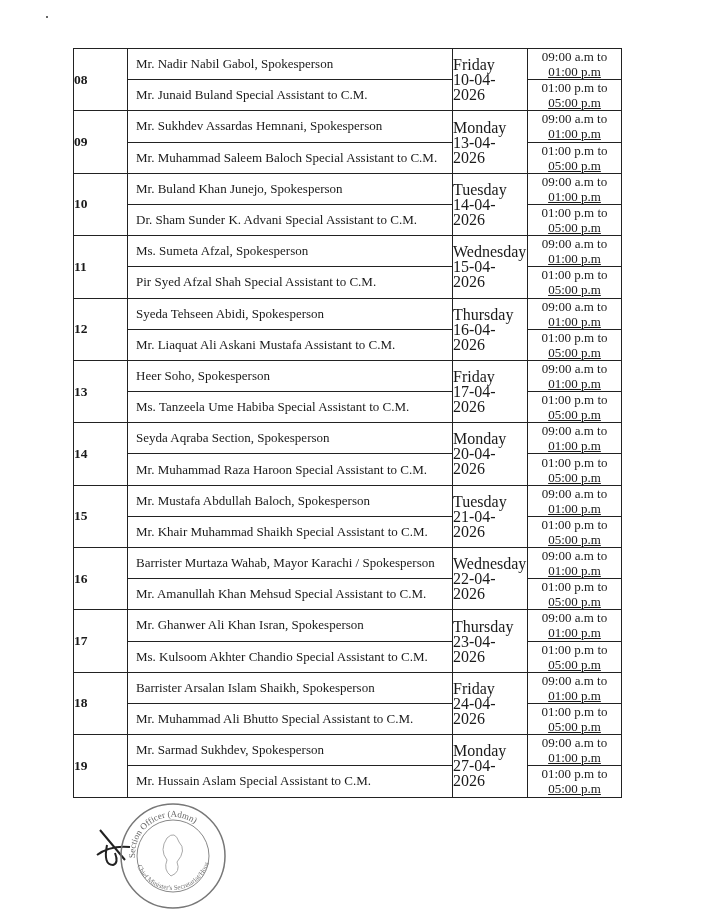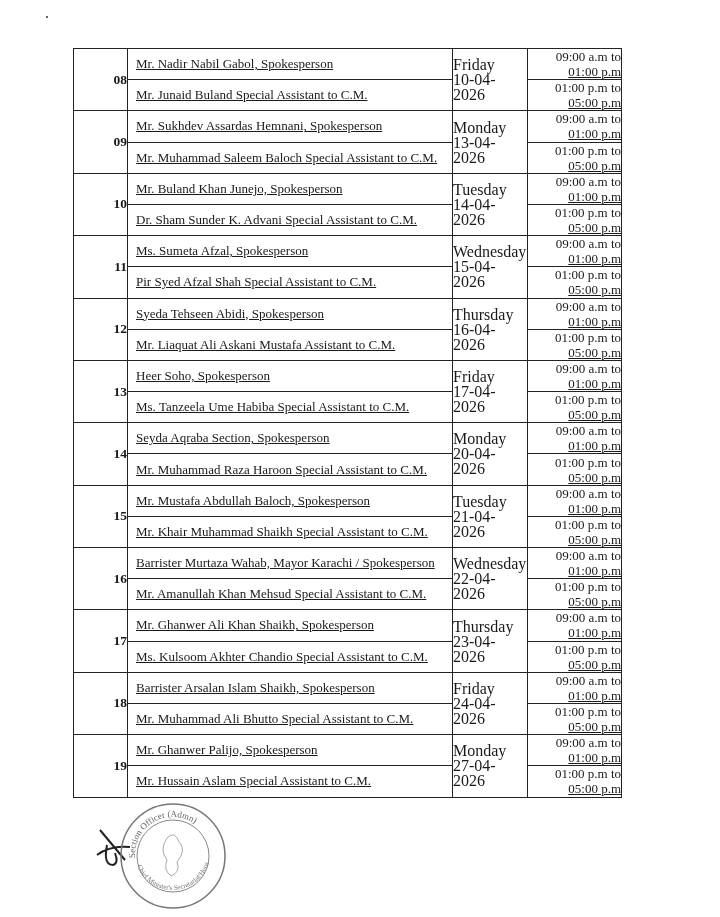--- a/index.html
+++ b/index.html
@@ -12,25 +12,25 @@
     position: absolute; left: 73px; top: 48px;
     width: 548px; border-collapse: collapse; table-layout: fixed;
   }
   table.sched td {
     border: 1.3px solid #222; padding: 0; vertical-align: middle;
   }
   col.c-no { width: 54px; }
   col.c-name { width: 325px; }
   col.c-day { width: 75px; }
   col.c-time { width: 94px; }
-  td.no { text-align: right; font-size: 13.5px; font-weight: bold; }
-  td.name { font-size: 13px; padding-left: 8px !important; height: 30.2px; white-space: nowrap; text-decoration: underline; }
+  td.no { text-align: left; font-size: 13.5px; font-weight: bold; }
+  td.name { font-size: 13px; padding-left: 8px !important; height: 30.2px; white-space: nowrap; }
   td.day { text-align: left; font-size: 16px; line-height: 15px; }
   td.day span { display: block; }
-  td.time { text-align: right; font-size: 13px; line-height: 15px; }
+  td.time { text-align: center; font-size: 13px; line-height: 15px; }
   td.time span { display: block; }
   td.time span.u { text-decoration: underline; text-underline-offset: 1px; }
   .stamp {
     position: absolute; left: 117px; top: 800px; width: 110px; height: 110px;
   }
   .sign { position: absolute; left: 95px; top: 825px; width: 40px; height: 45px; }
 </style>
 </head>
 <body>
 
@@ -219,21 +219,21 @@
   <tr>
     <td class="name">Mr. Amanullah Khan Mehsud Special Assistant to C.M.</td>
     <td class="time">
       <span>01:00 p.m to</span>
       <span class="u">05:00 p.m</span>
     </td>
   </tr>
 
   <tr>
     <td class="no" rowspan="2">17</td>
-    <td class="name">Mr. Ghanwer Ali Khan Shaikh, Spokesperson</td>
+    <td class="name">Mr. Ghanwer Ali Khan Isran, Spokesperson</td>
     <td class="day" rowspan="2">
       <span>Thursday</span>
       <span>23-04-2026</span>
     </td>
     <td class="time">
       <span>09:00 a.m to</span>
       <span class="u">01:00 p.m</span>
     </td>
   </tr>
   <tr>
@@ -259,21 +259,21 @@
   <tr>
     <td class="name">Mr. Muhammad Ali Bhutto Special Assistant to C.M.</td>
     <td class="time">
       <span>01:00 p.m to</span>
       <span class="u">05:00 p.m</span>
     </td>
   </tr>
 
   <tr>
     <td class="no" rowspan="2">19</td>
-    <td class="name">Mr. Ghanwer Palijo, Spokesperson</td>
+    <td class="name">Mr. Sarmad Sukhdev, Spokesperson</td>
     <td class="day" rowspan="2">
       <span>Monday</span>
       <span>27-04-2026</span>
     </td>
     <td class="time">
       <span>09:00 a.m to</span>
       <span class="u">01:00 p.m</span>
     </td>
   </tr>
   <tr>

